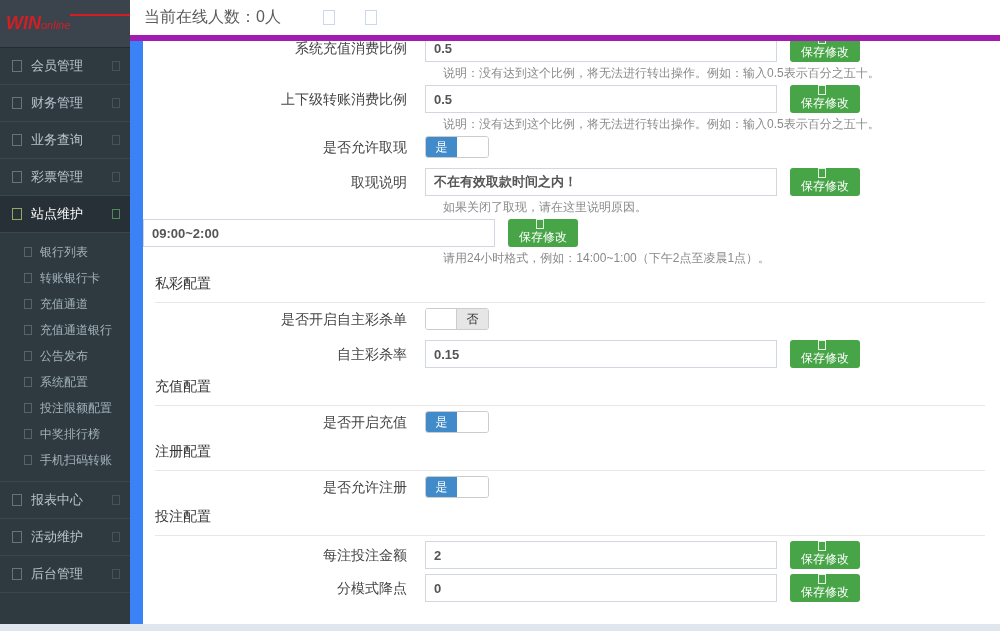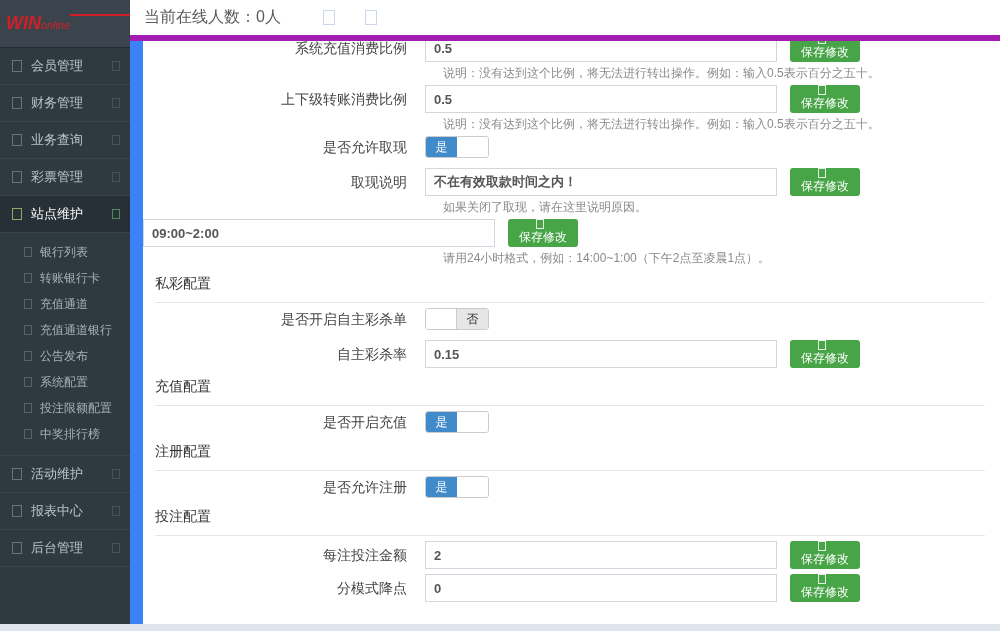--- a/index.html
+++ b/index.html
@@ -128,29 +128,33 @@
     <span class="mlabel">系统配置</span>
   </div>
         <div class="submenu-item">
     <span class="sq"></span>
     <span class="mlabel">投注限额配置</span>
   </div>
         <div class="submenu-item">
     <span class="sq"></span>
     <span class="mlabel">中奖排行榜</span>
   </div>
-      </div>
+        <div class="submenu-item">
+    <span class="sq"></span>
+    <span class="mlabel">手机扫码转账</span>
+  </div>
+      </div>
+      <div class="menu-item">
+    <span class="sq"></span>
+    <span class="mlabel">报表中心</span>
+    <span class="chev"></span>
+  </div>
       <div class="menu-item">
     <span class="sq"></span>
     <span class="mlabel">活动维护</span>
-    <span class="chev"></span>
-  </div>
-      <div class="menu-item">
-    <span class="sq"></span>
-    <span class="mlabel">报表中心</span>
     <span class="chev"></span>
   </div>
       <div class="menu-item">
     <span class="sq"></span>
     <span class="mlabel">后台管理</span>
     <span class="chev"></span>
   </div>
     </div>
 </div>
 

